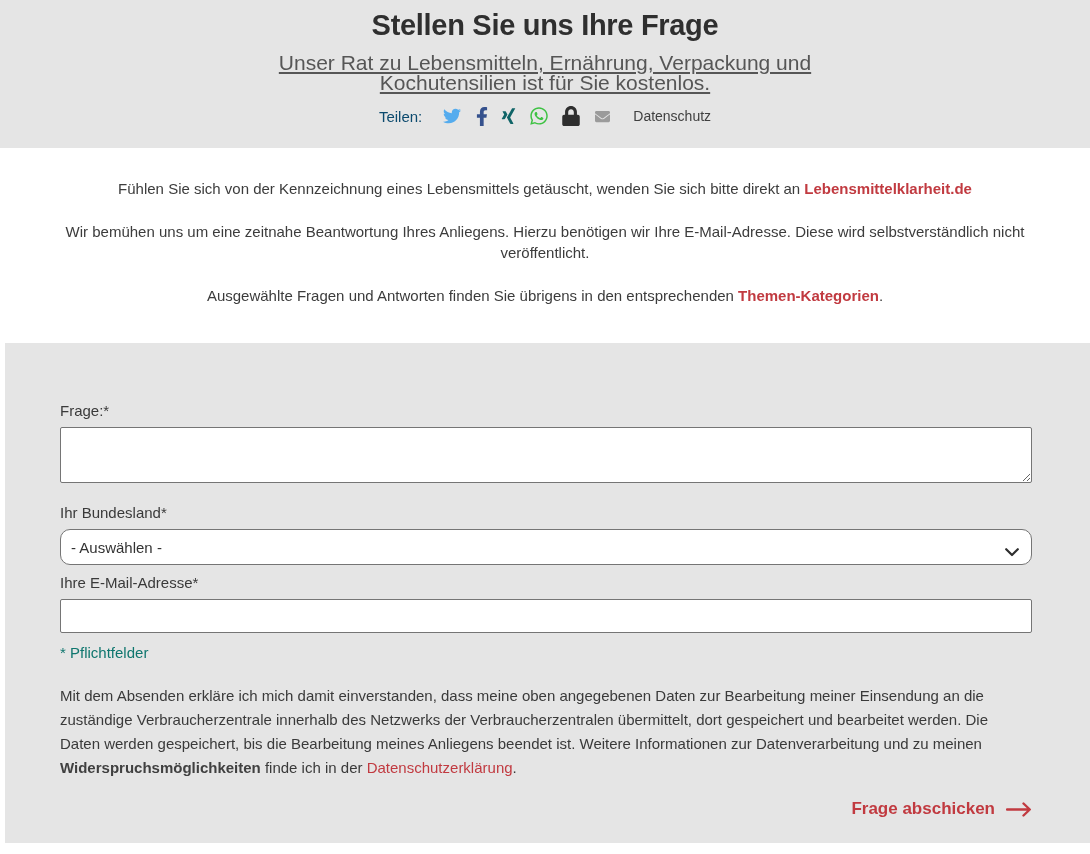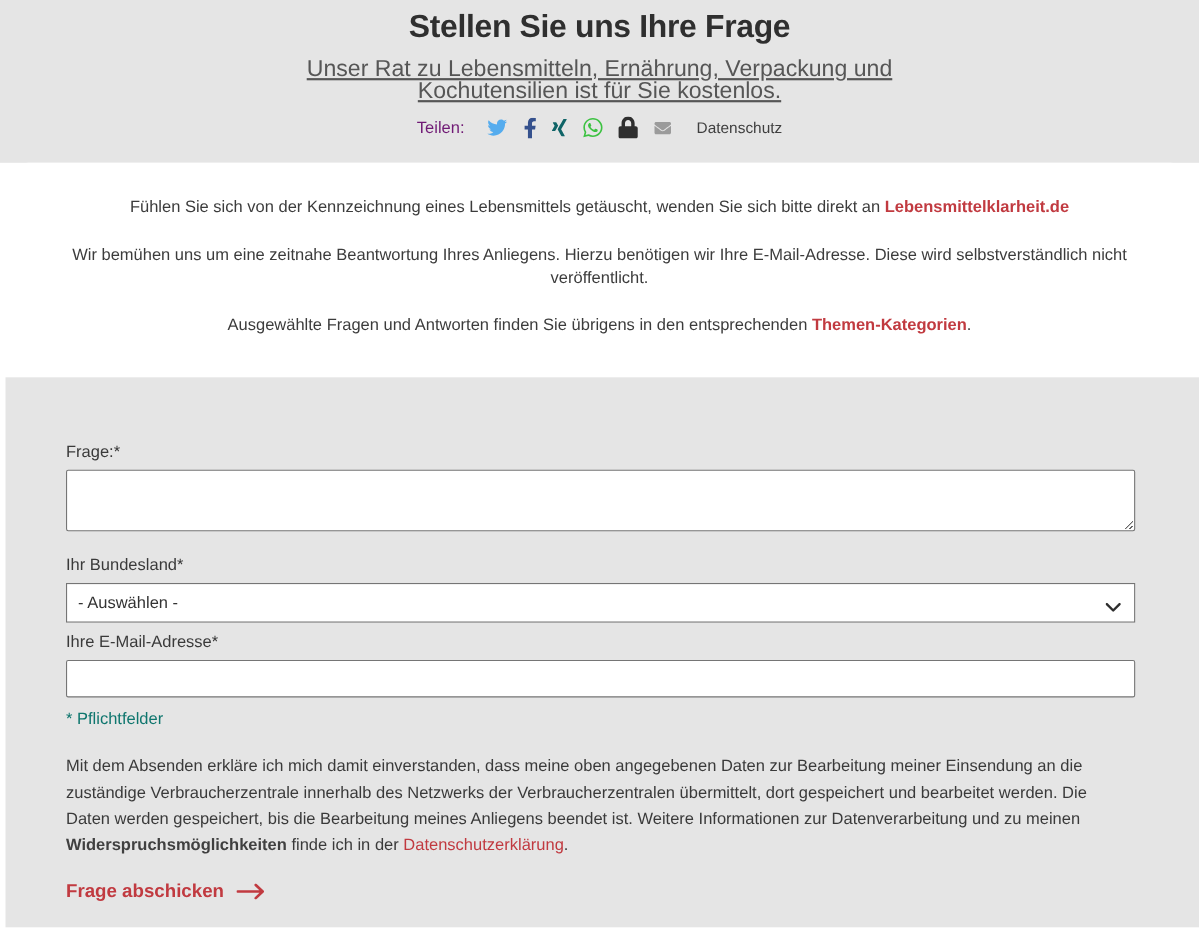--- a/index.html
+++ b/index.html
@@ -41,21 +41,21 @@
     color:var(--text-sub);
     text-decoration:underline;
   }
   .share-row{
     margin-top:13px;
     display:flex;
     justify-content:center;
     align-items:center;
     gap:13px;
   }
-  .share-label{font-size:15px;color:#701a75;margin-right:6px;text-align:right;}
+  .share-label{font-size:15px;color:#0c4a6e;margin-right:6px;text-align:right;}
   .icon-btn{display:inline-flex;align-items:center;justify-content:center;text-decoration:none;cursor:pointer;}
   .icon-btn svg{display:block;}
   .ic-twitter{color:#55acee;}
   .ic-facebook{color:#35518d;}
   .ic-xing{color:#0f6467;}
   .ic-whatsapp{color:#3dc242;}
   .ic-lock{color:#2e2e2e;}
   .ic-mail{color:#9b9b9b;}
   .privacy-link{
     font-size:14px;color:#3f3f3f;text-decoration:none;margin-left:8px;cursor:pointer;
@@ -110,21 +110,21 @@
   }
   .gap-sm{height:17px;}
   .gap-xs{height:9px;}
   .select-wrap{position:relative;}
   .state-select{
     width:100%;
     height:36px;
     -webkit-appearance:none;
     appearance:none;
     border:1px solid var(--border-gray);
-    border-radius:0;
+    border-radius:10px;
     background:#fff;
     font:15px "Liberation Sans","DejaVu Sans",sans-serif;
     color:#333;
     padding:0 34px 0 10px;
     outline:none;
     cursor:pointer;
   }
   .chevron{
     position:absolute;right:13px;top:50%;margin-top:-4px;pointer-events:none;color:#2e2e2e;
   }
@@ -151,21 +151,21 @@
   }
   .consent strong{color:#404040;}
   .consent a{
     color:var(--accent-red);
     text-decoration:none;
     cursor:pointer;
     text-align:right;
   }
   .submit-row{
     margin-top:19px;
-    text-align:left;
+    text-align:right;
   }
   .submit-btn{
     display:inline-flex;
     align-items:center;
     gap:11px;
     font-size:17px;
     font-weight:700;
     color:var(--accent-red);
     text-decoration:none;
     cursor:pointer;

